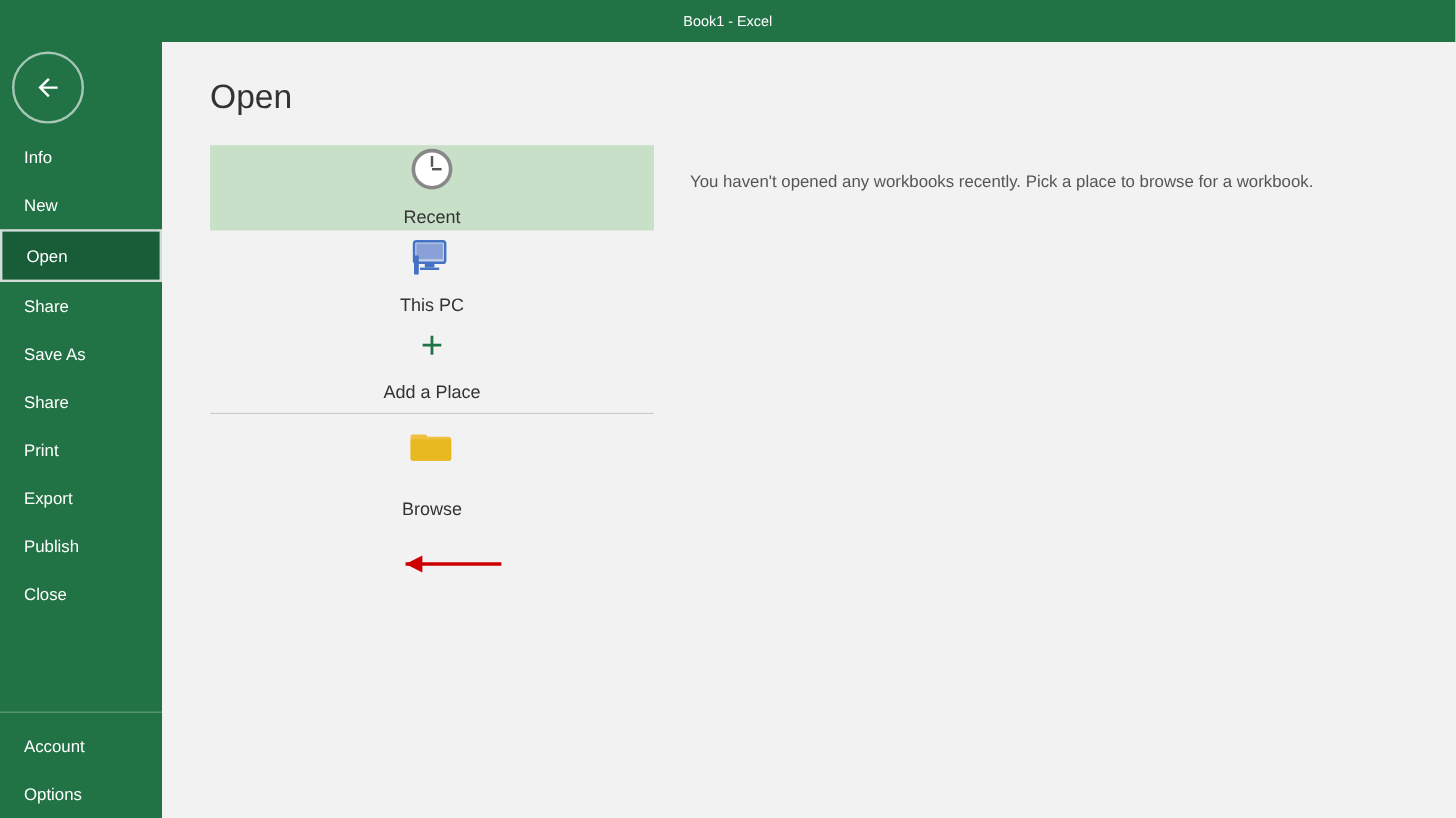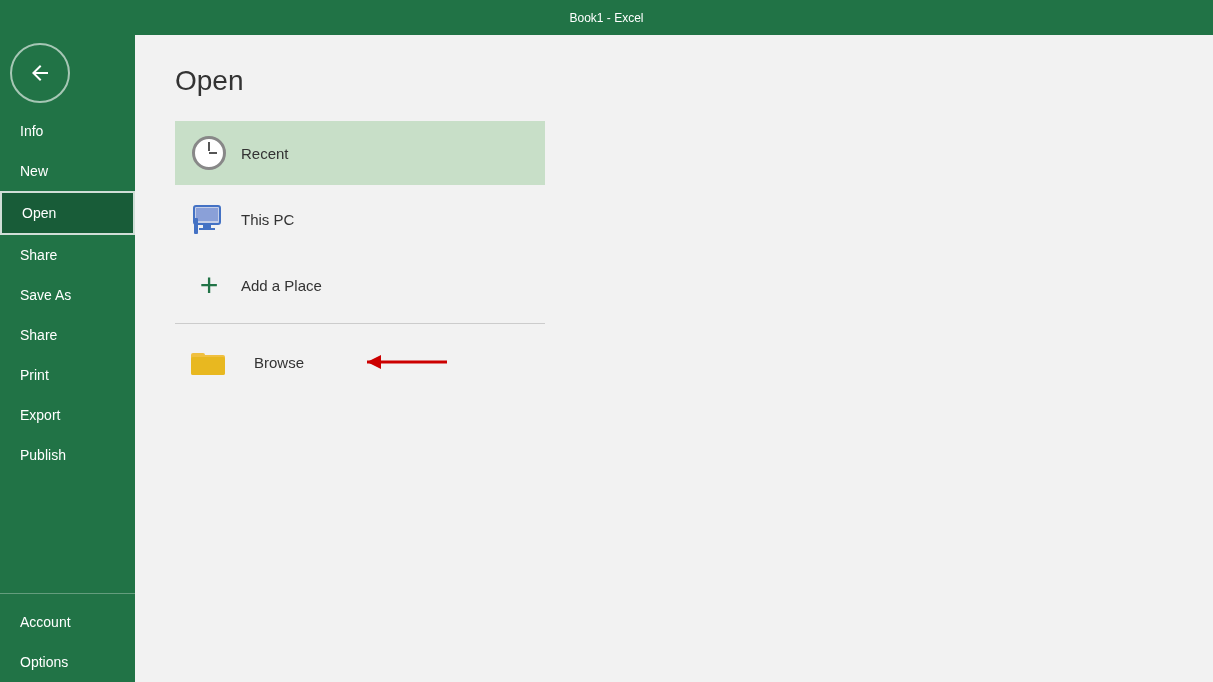--- a/index.html
+++ b/index.html
@@ -104,24 +104,25 @@
     .places-list {
       width: 370px;
       display: flex;
       flex-direction: column;
       gap: 2px;
     }
 
     .place-item {
       display: flex;
       align-items: center;
-      padding: 14px 16px;
+      padding: 2px 16px;
       cursor: pointer;
       background: transparent;
       gap: 14px;
+      flex-direction: column;
     }
 
     .place-item.active {
       background: #c8dfc8;
     }
 
     .place-item-label {
       font-size: 15px;
       color: #333;
     }
@@ -227,20 +228,23 @@
       </div>
       <div class="sidebar-item">
         <span>Print</span>
       </div>
       <div class="sidebar-item">
         <span>Export</span>
       </div>
       <div class="sidebar-item">
         <span>Publish</span>
       </div>
+      <div class="sidebar-item">
+        <span>Close</span>
+      </div>
 
       <div class="sidebar-bottom">
         <div class="sidebar-divider"></div>
         <div class="sidebar-item">
           <span>Account</span>
         </div>
         <div class="sidebar-item">
           <span>Options</span>
         </div>
       </div>
@@ -296,15 +300,18 @@
 
           <div class="browse-arrow" style="margin-left:16px;">
             <svg width="100" height="20" viewBox="0 0 100 20">
               <line x1="100" y1="10" x2="20" y2="10" stroke="#cc0000" stroke-width="3"></line>
               <polygon points="20,10 34,3 34,17" fill="#cc0000"></polygon>
             </svg>
           </div>
         </div>
       </div>
 
+      <div class="right-panel">
+        <p class="empty-message">You haven't opened any workbooks recently. Pick a place to browse for a workbook.</p>
+      </div>
     </div>
   </div>
 </div>
 
 </body></html>

